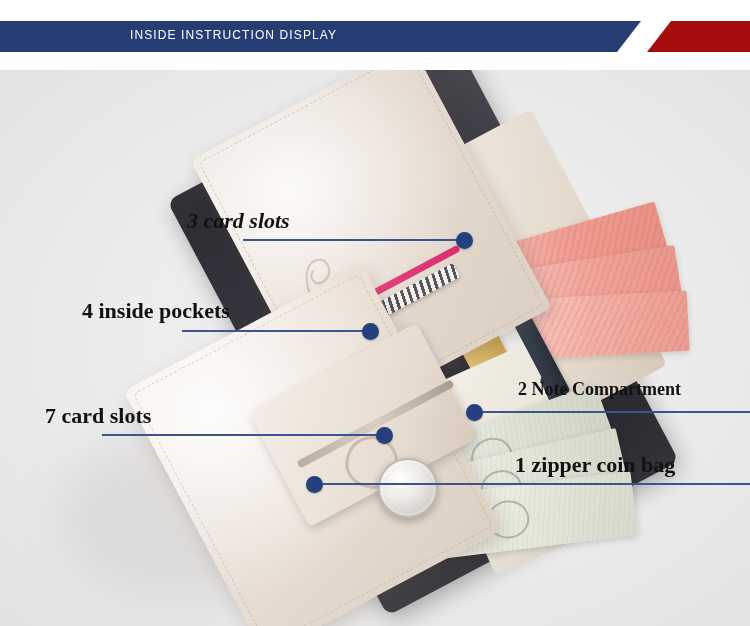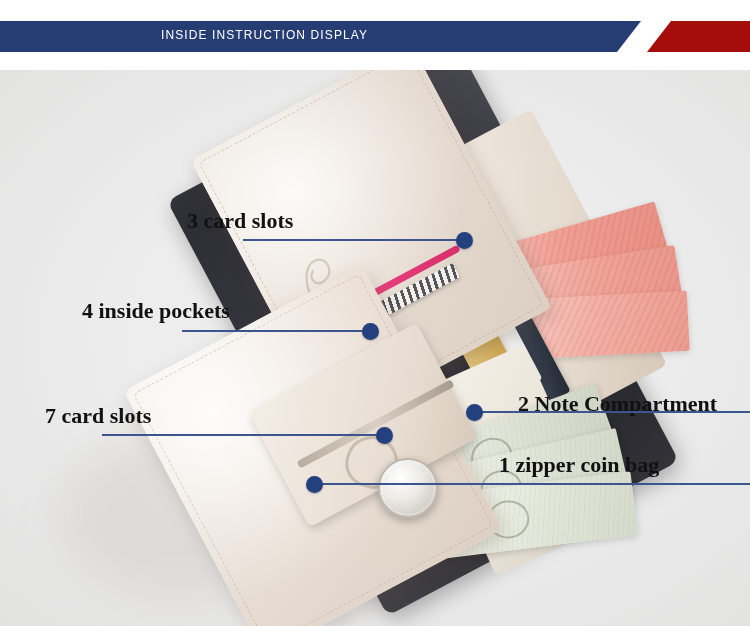--- a/index.html
+++ b/index.html
@@ -21,21 +21,20 @@
   .banner-red{
     position:absolute;left:647px;top:21px;width:110px;height:31px;
     background:#a50d0d;
     clip-path:polygon(24px 0,100% 0,100% 100%,0 100%);
   }
   .banner-title{
     position:absolute;left:130px;top:28px;
     color:#ffffff;font-size:12px;letter-spacing:1.1px;
     font-family:"Liberation Sans",sans-serif;font-weight:400;
     white-space:nowrap;
-    margin-left:31px;
   }
 
   
   .stage{position:absolute;left:0;top:70px;width:750px;height:556px;background:#ededed;overflow:hidden;}
 
   
   .wallet{position:absolute;left:150px;top:-10px;width:520px;height:560px;}
 
   .piece{position:absolute;}
 
@@ -334,42 +333,42 @@
       <div class="piece zip-track"></div>
       <div class="piece zip-pull"></div>
       <div class="piece coin"></div>
 
     </div>
 
     <div class="vignette"></div>
   </div>
 
   <div class="callout">
-    <div class="callout-text" style="left:187px;top:208px;font-size:22px;">3 card slots</div>
+    <div class="callout-text" style="left:187px;top:208px;font-size:22px;font-style:italic;">3 card slots</div>
     <div class="leader" style="left:243px;top:239px;width:222px;"></div>
     <div class="dot" style="left:456px;top:232px;"></div>
   </div>
 
   <div class="callout">
     <div class="callout-text" style="left:82px;top:298px;font-size:22px;">4 inside pockets</div>
     <div class="leader" style="left:182px;top:330px;width:189px;"></div>
     <div class="dot" style="left:362px;top:323px;"></div>
   </div>
 
   <div class="callout">
     <div class="callout-text" style="left:45px;top:403px;font-size:22px;">7 card slots</div>
     <div class="leader" style="left:102px;top:434px;width:282px;"></div>
     <div class="dot" style="left:376px;top:427px;"></div>
   </div>
 
   <div class="callout">
-    <div class="callout-text" style="left:518px;top:379px;font-size:22px;margin-top:12px;">2 Note Compartment</div>
+    <div class="callout-text" style="left:518px;top:379px;font-size:18px;">2 Note Compartment</div>
     <div class="leader" style="left:478px;top:411px;width:272px;"></div>
     <div class="dot" style="left:466px;top:404px;"></div>
   </div>
 
   <div class="callout">
-    <div class="callout-text" style="left:499px;top:452px;font-size:22px;">1 zipper coin bag</div>
+    <div class="callout-text" style="left:515px;top:452px;font-size:22px;">1 zipper coin bag</div>
     <div class="leader" style="left:322px;top:483px;width:428px;"></div>
     <div class="dot" style="left:306px;top:476px;"></div>
   </div>
 
 </div>
 
 </body></html>

